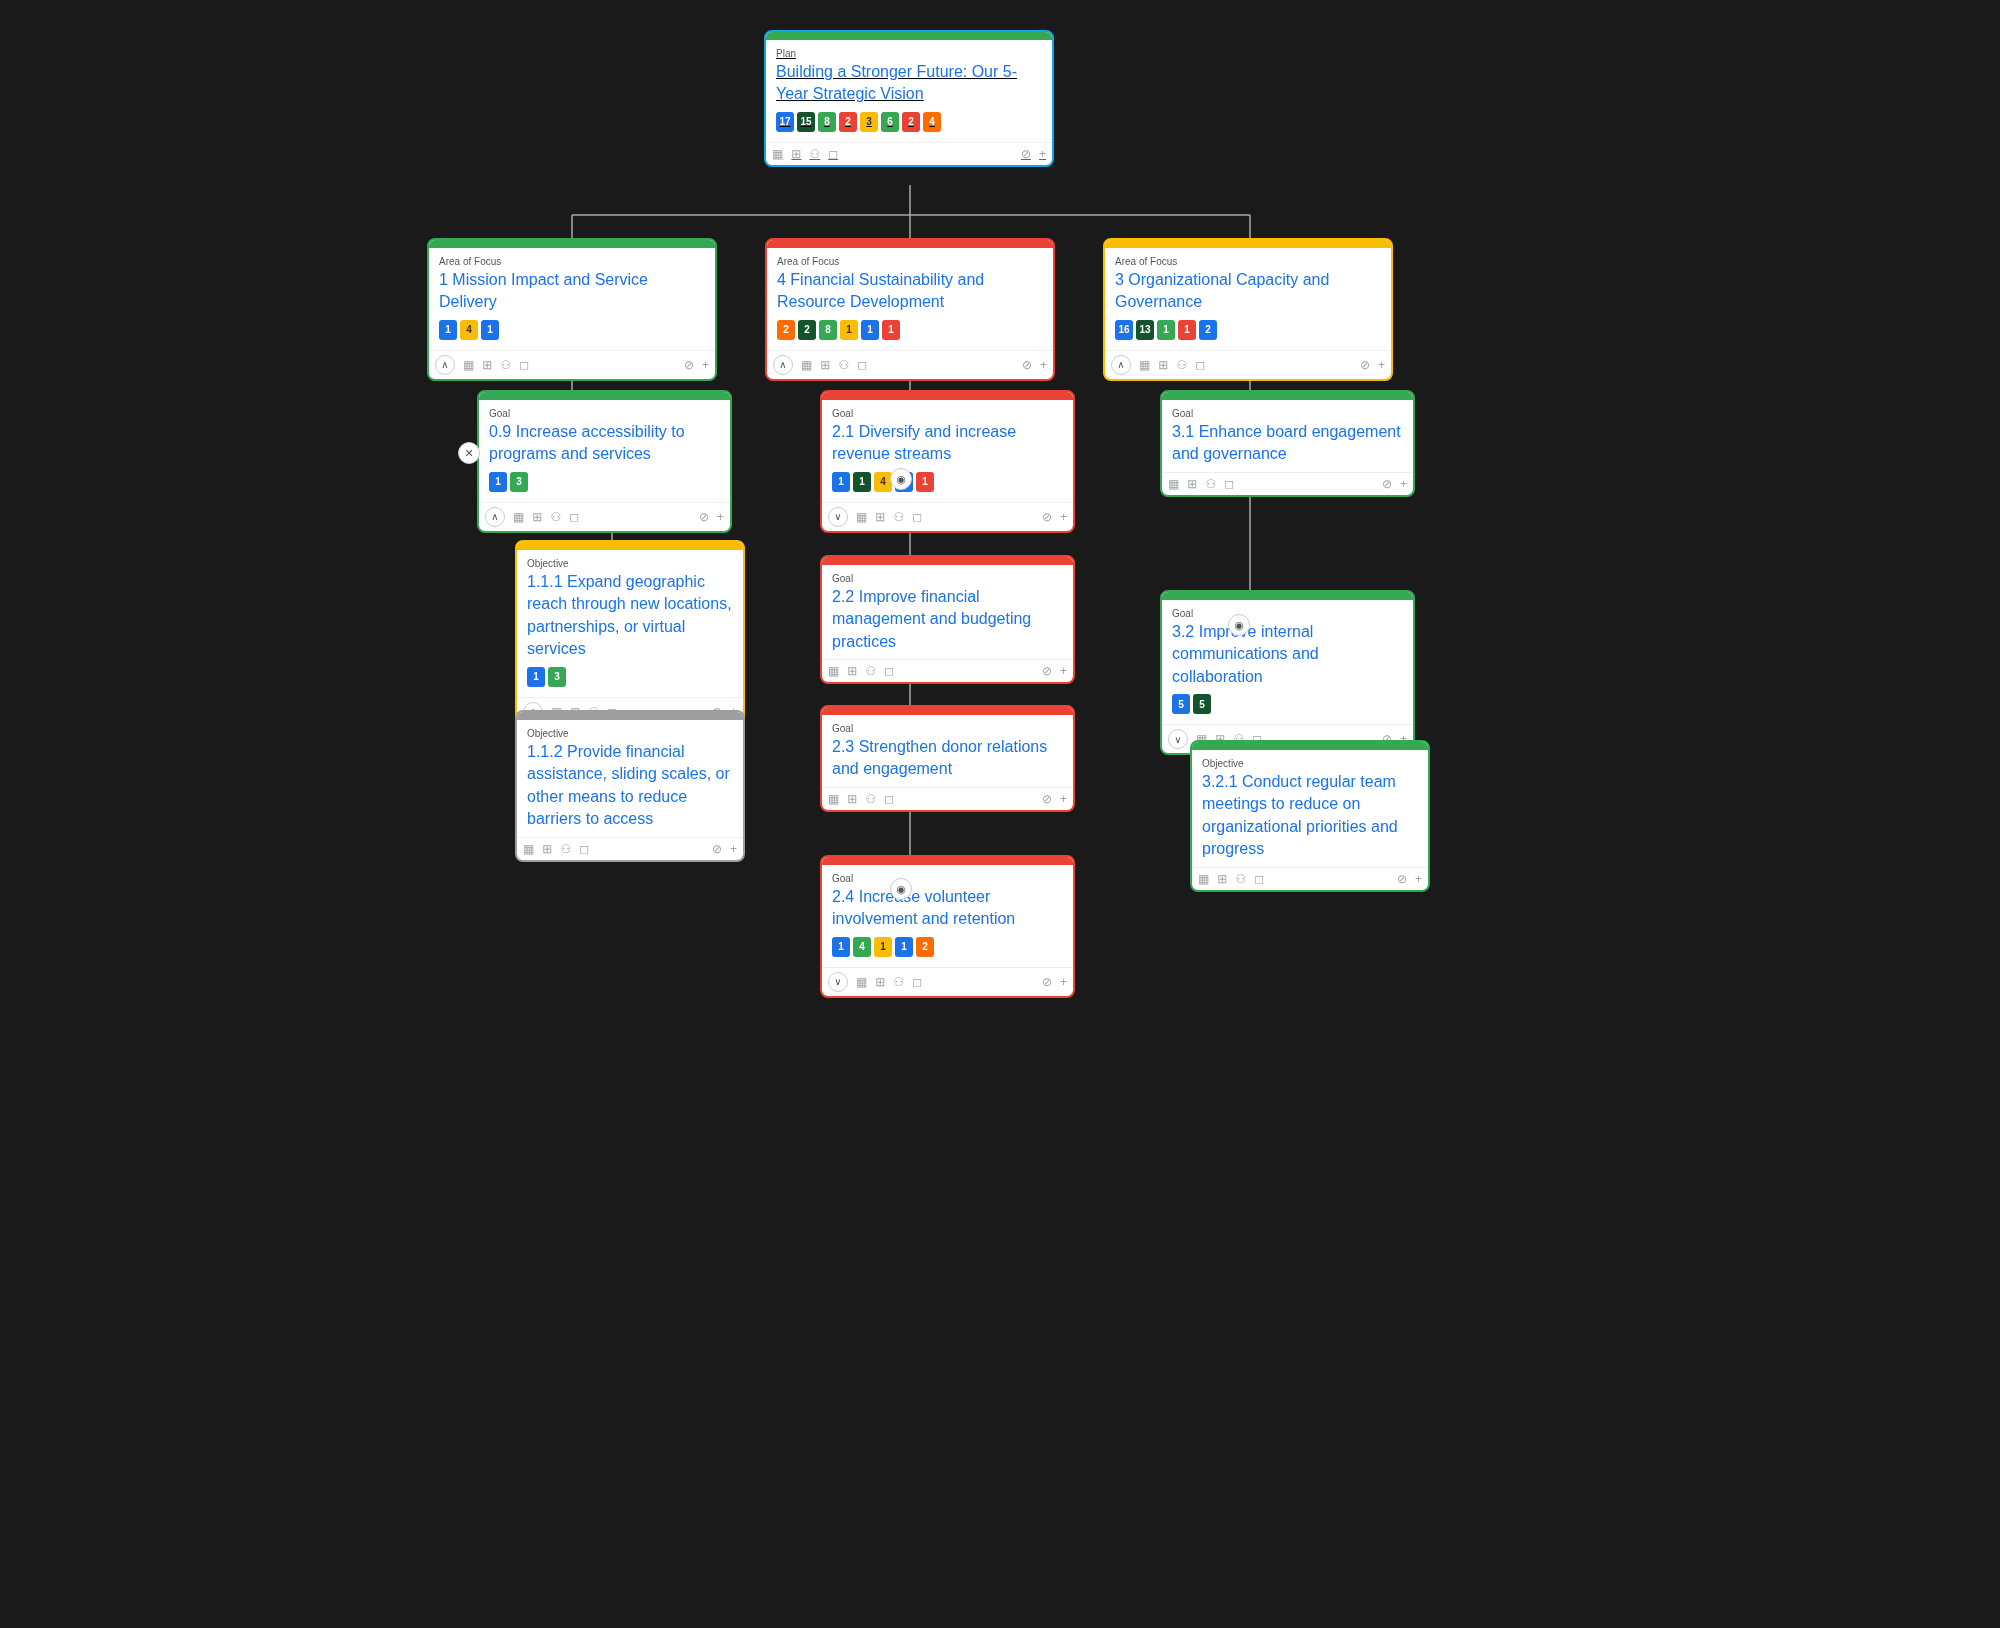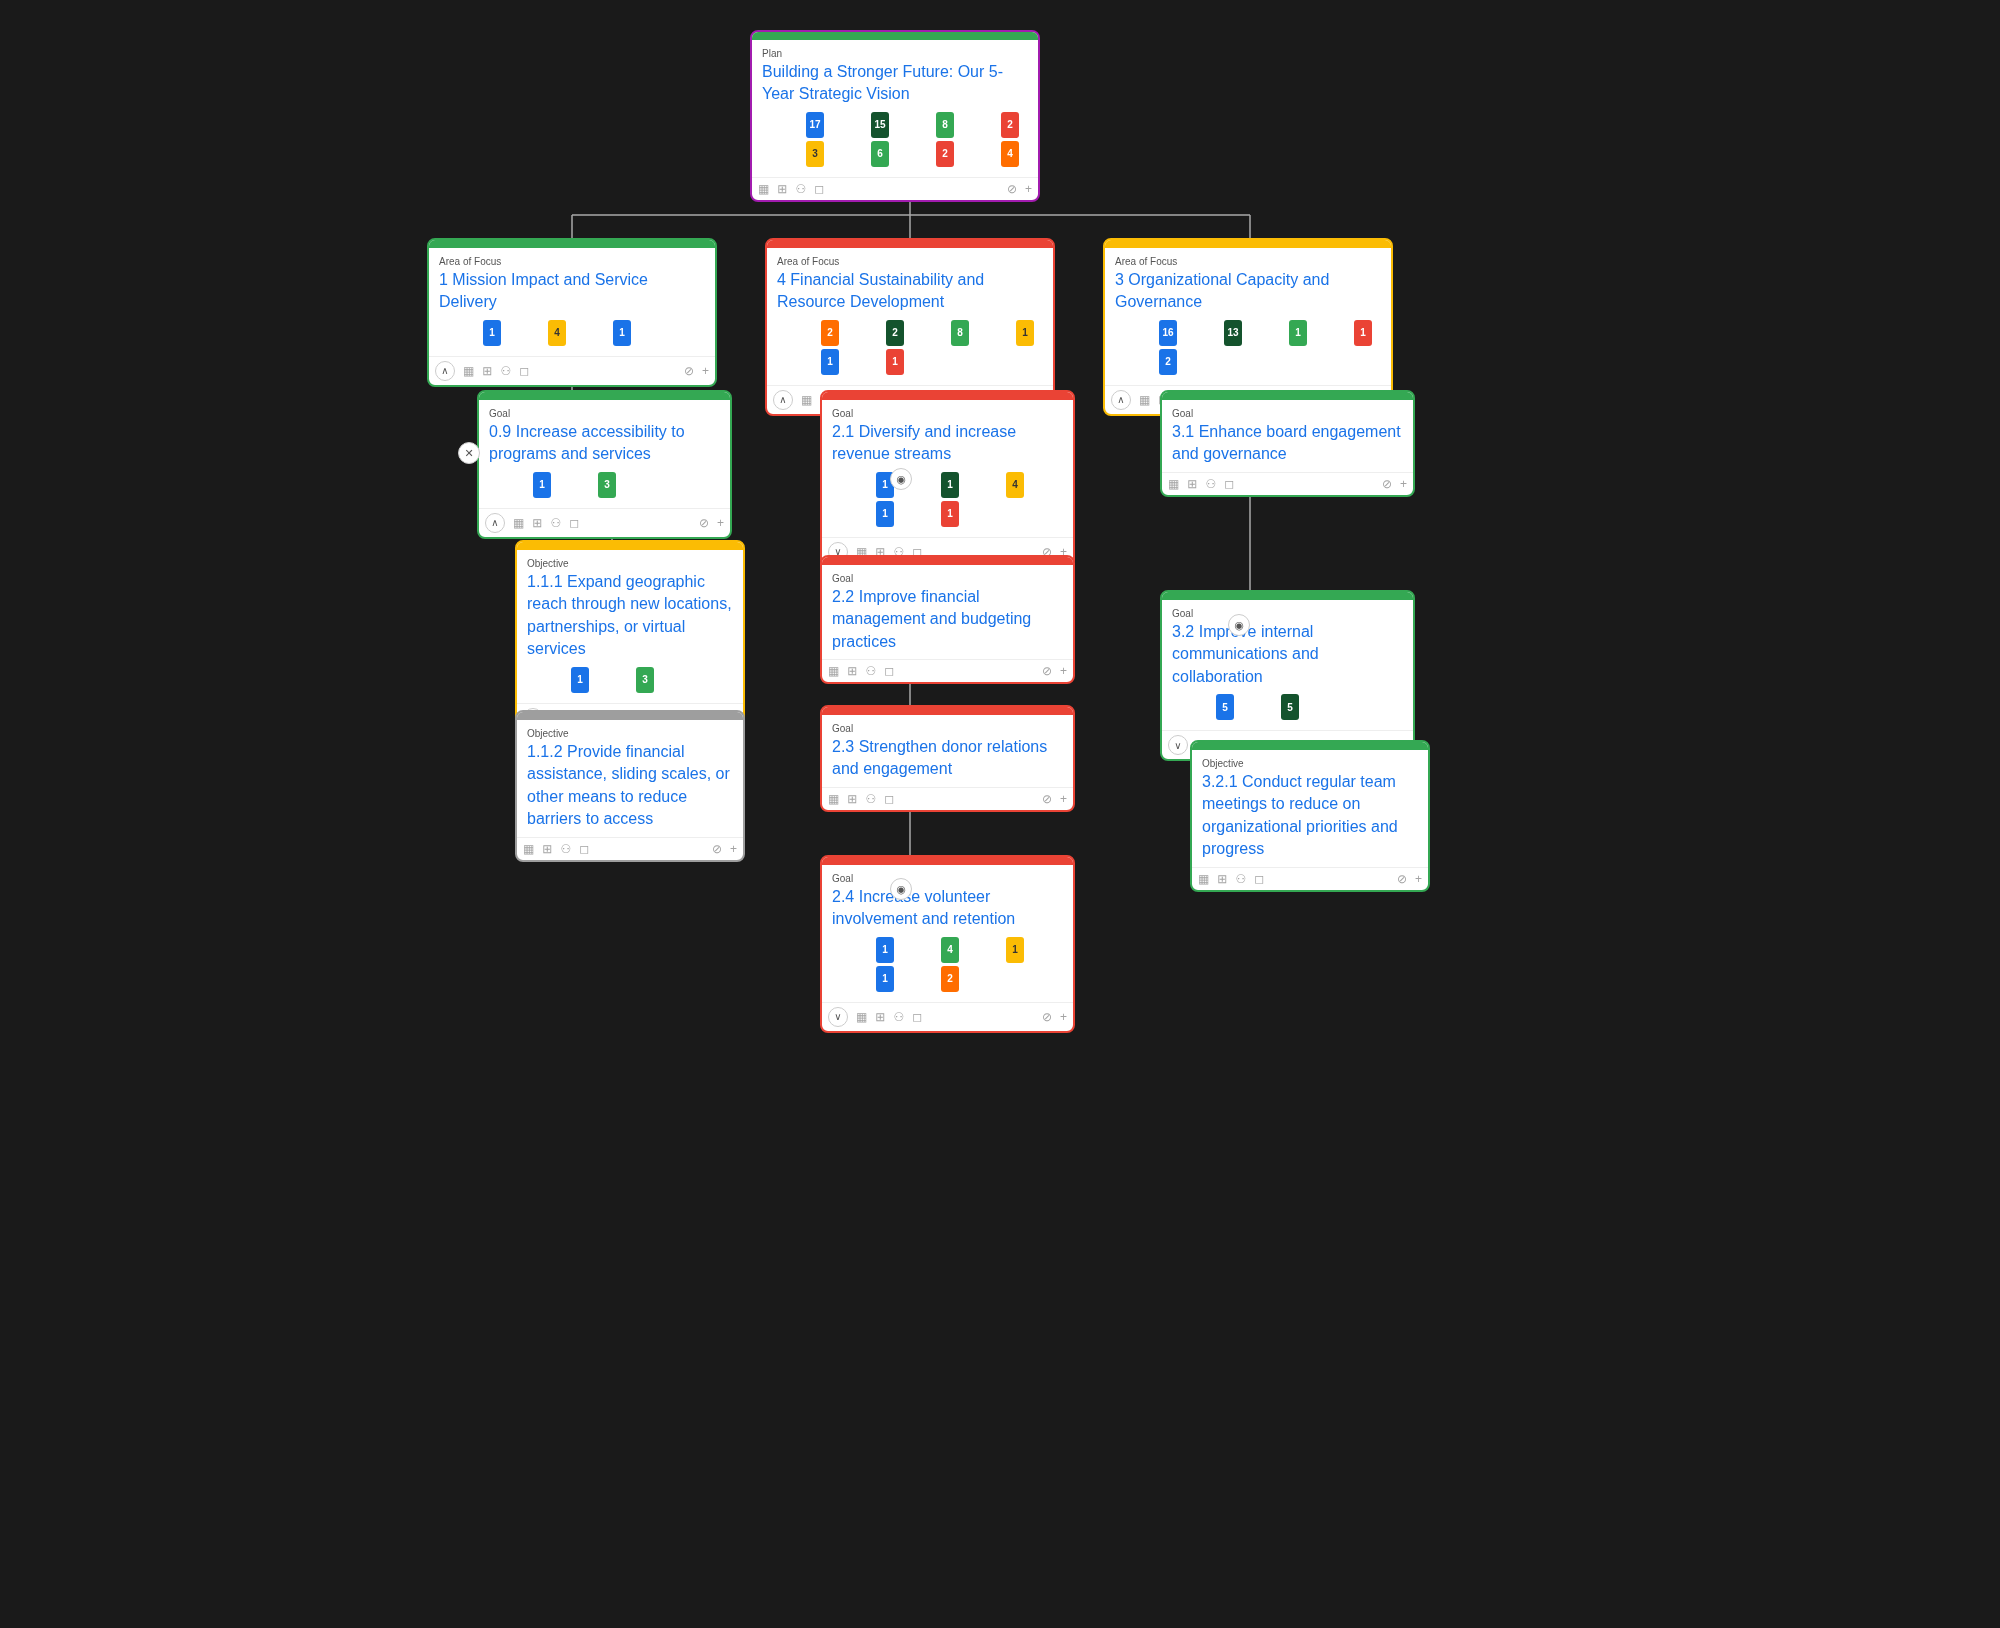--- a/index.html
+++ b/index.html
@@ -49,27 +49,26 @@
       gap: 3px;
       margin: 6px 0 4px 0;
       flex-wrap: wrap;
     }
 
     .badge {
       display: inline-flex;
       align-items: center;
       justify-content: center;
       min-width: 18px;
-      height: 26px;
+      height: 20px;
       border-radius: 3px;
       color: #fff;
       font-size: 10px;
       font-weight: bold;
       padding: 0 3px;
-      margin-left: 44px;
     }
 
     .badge-blue { background: #1a73e8; }
     .badge-gray { background: #14532d; }
     .badge-green { background: #34a853; }
     .badge-red { background: #ea4335; }
     .badge-yellow { background: #fbbc04; color: #333; }
     .badge-orange { background: #ff6d00; }
 
     .card-toolbar {
@@ -150,21 +149,21 @@
 
     <line x1="830" y1="355" x2="830" y2="390" stroke="#aaa" stroke-width="1.5"></line>
     <line x1="830" y1="390" x2="870" y2="390" stroke="#aaa" stroke-width="1.5"></line>
     <line x1="830" y1="390" x2="830" y2="590" stroke="#aaa" stroke-width="1.5"></line>
     <line x1="830" y1="590" x2="870" y2="590" stroke="#aaa" stroke-width="1.5"></line>
 
     <line x1="870" y1="720" x2="870" y2="760" stroke="#aaa" stroke-width="1.5"></line>
     <line x1="870" y1="760" x2="900" y2="760" stroke="#aaa" stroke-width="1.5"></line>
   </svg>
 
-  <div class="card" style="width: 290px; left: 330px; top: 10px; border: 2px solid #a21caf;">
+  <div class="card" style="width: 290px; left: 344px; top: 10px; border: 2px solid #0ea5e9; text-decoration: underline;">
     <div class="card-header header-green"></div>
     <div class="card-body">
       <div class="card-type">Plan</div>
       <div class="card-title">Building a Stronger Future: Our 5-Year Strategic Vision</div>
       <div class="card-badges">
         <span class="badge badge-blue">17</span>
         <span class="badge badge-gray">15</span>
         <span class="badge badge-green">8</span>
         <span class="badge badge-red">2</span>
         <span class="badge badge-yellow">3</span>

